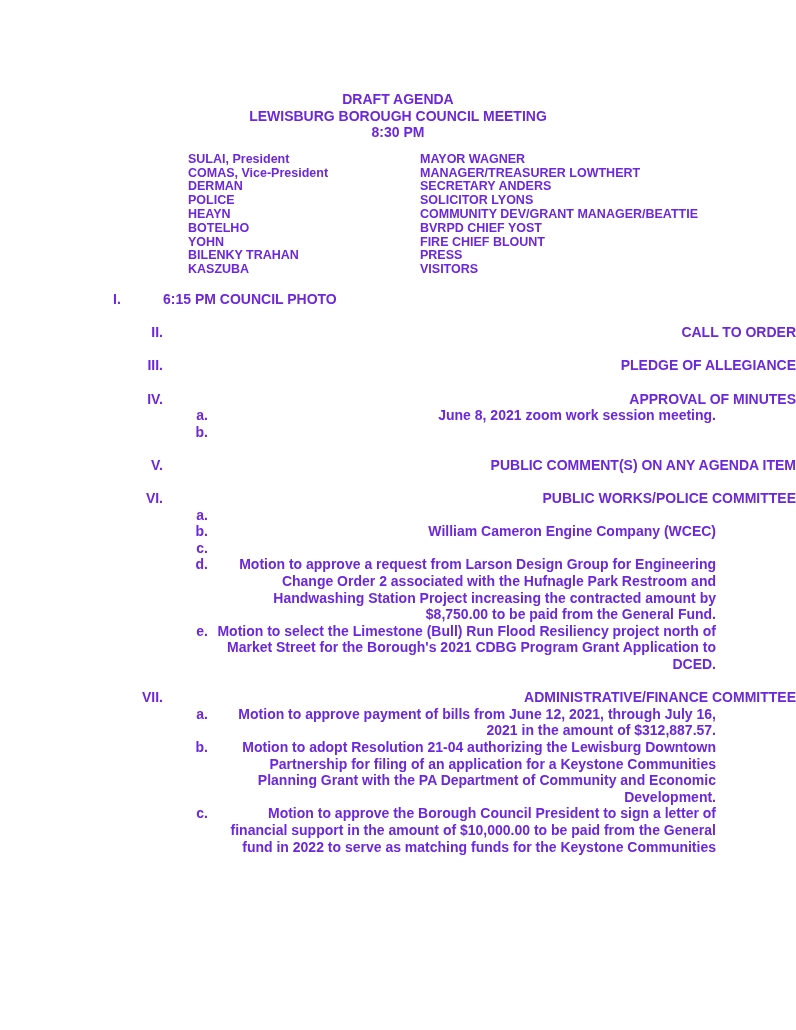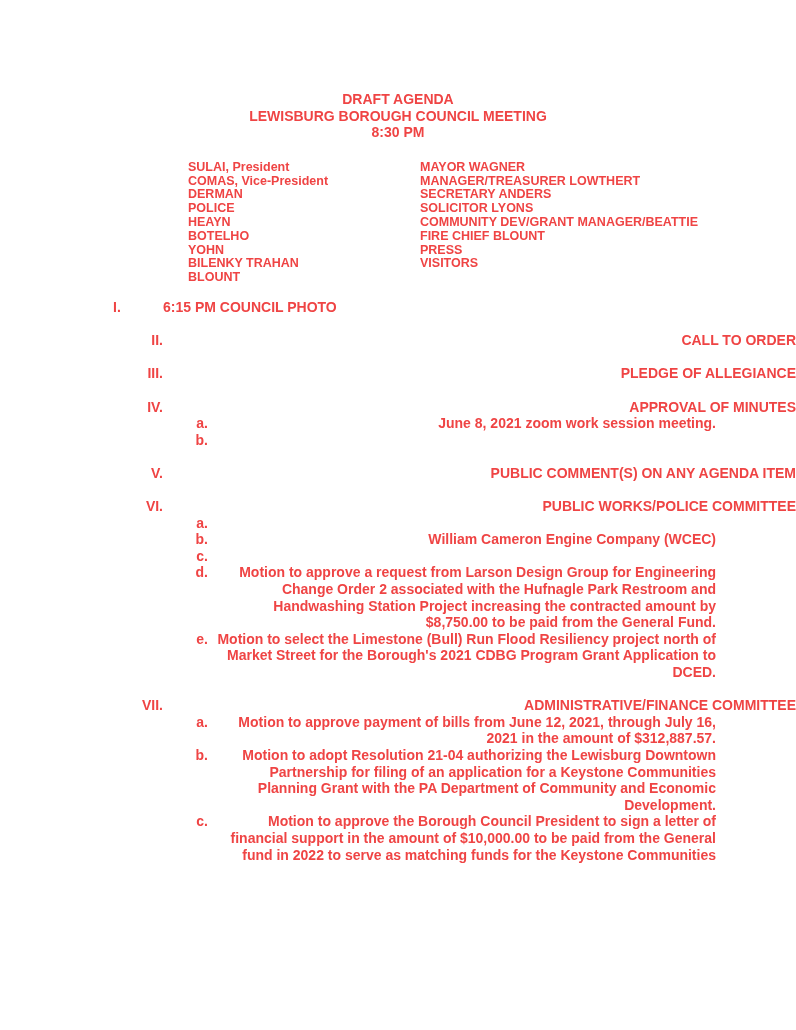--- a/index.html
+++ b/index.html
@@ -1,35 +1,35 @@
 <!DOCTYPE html>
 <html><head>
 <meta charset="utf-8">
 <style>
   html, body { margin: 0; padding: 0; background: #ffffff; }
   .page {
     position: relative;
     width: 796px;
     height: 1030px;
     background: #ffffff;
-    color: #ef4444;
+    color: #6d28d9;
     font-family: "Liberation Sans", sans-serif;
     font-weight: 700;
     overflow: hidden;
   }
   .title-block {
     padding-top: 91px;
     text-align: center;
     font-size: 14px;
     line-height: 16.6px;
   }
   .title-line.underline { text-decoration: underline; }
   .roster {
     display: flex;
-    margin-top: 20px;
+    margin-top: 12px;
     font-size: 12.5px;
     line-height: 13.8px;
   }
   .roster-col.left  { margin-left: 188px; width: 232px; }
   .roster-col.right { width: 300px; }
   .agenda {
     margin-top: 14px;
     font-size: 14px;
     line-height: 16.6px;
   }
@@ -53,28 +53,29 @@
   <div class="roster">
     <div class="roster-col left">
         <div class="roster-name">SULAI, President</div>
         <div class="roster-name">COMAS, Vice-President</div>
         <div class="roster-name">DERMAN</div>
         <div class="roster-name">POLICE</div>
         <div class="roster-name">HEAYN</div>
         <div class="roster-name">BOTELHO</div>
         <div class="roster-name">YOHN</div>
         <div class="roster-name">BILENKY TRAHAN</div>
-        <div class="roster-name">BLOUNT</div>
+        <div class="roster-name">KASZUBA</div>
       </div>
     <div class="roster-col right">
         <div class="roster-name">MAYOR WAGNER</div>
         <div class="roster-name">MANAGER/TREASURER LOWTHERT</div>
         <div class="roster-name">SECRETARY ANDERS</div>
         <div class="roster-name">SOLICITOR LYONS</div>
         <div class="roster-name">COMMUNITY DEV/GRANT MANAGER/BEATTIE</div>
+        <div class="roster-name">BVRPD CHIEF YOST</div>
         <div class="roster-name">FIRE CHIEF BLOUNT</div>
         <div class="roster-name">PRESS</div>
         <div class="roster-name">VISITORS</div>
       </div>
   </div>
   <div class="agenda">
       <div class="section">
         <div class="section-head">
           <span class="sec-numeral">I.</span>
           <span class="sec-heading">6:15 PM COUNCIL PHOTO</span>

